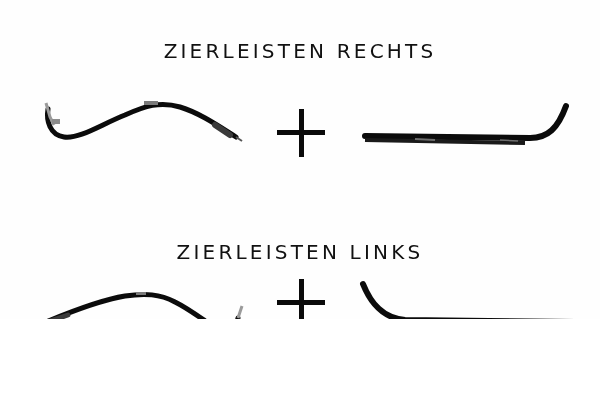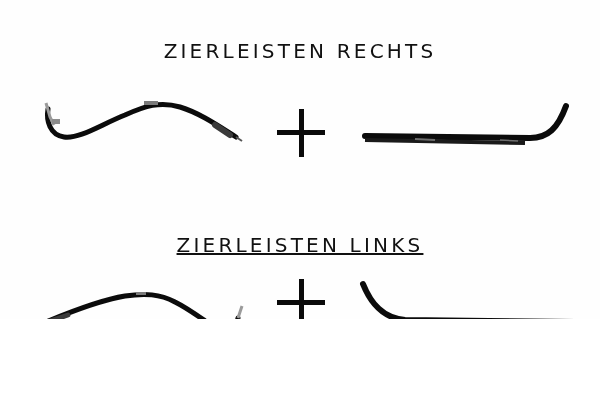--- a/index.html
+++ b/index.html
@@ -20,21 +20,21 @@
       position: absolute;
       left: 0;
       width: 600px;
       text-align: center;
       font-size: 20px;
       font-weight: 500;
       letter-spacing: 3.2px;
       line-height: 24px;
     }
     .heading.top { top: 39px; }
-    .heading.bottom { top: 233px; text-decoration: underline; }
+    .heading.bottom { top: 240px; }
     .part {
       position: absolute;
     }
     .plus {
       position: absolute;
       width: 48px;
       height: 48px;
     }
     .plus::before, .plus::after {
       content: "";

